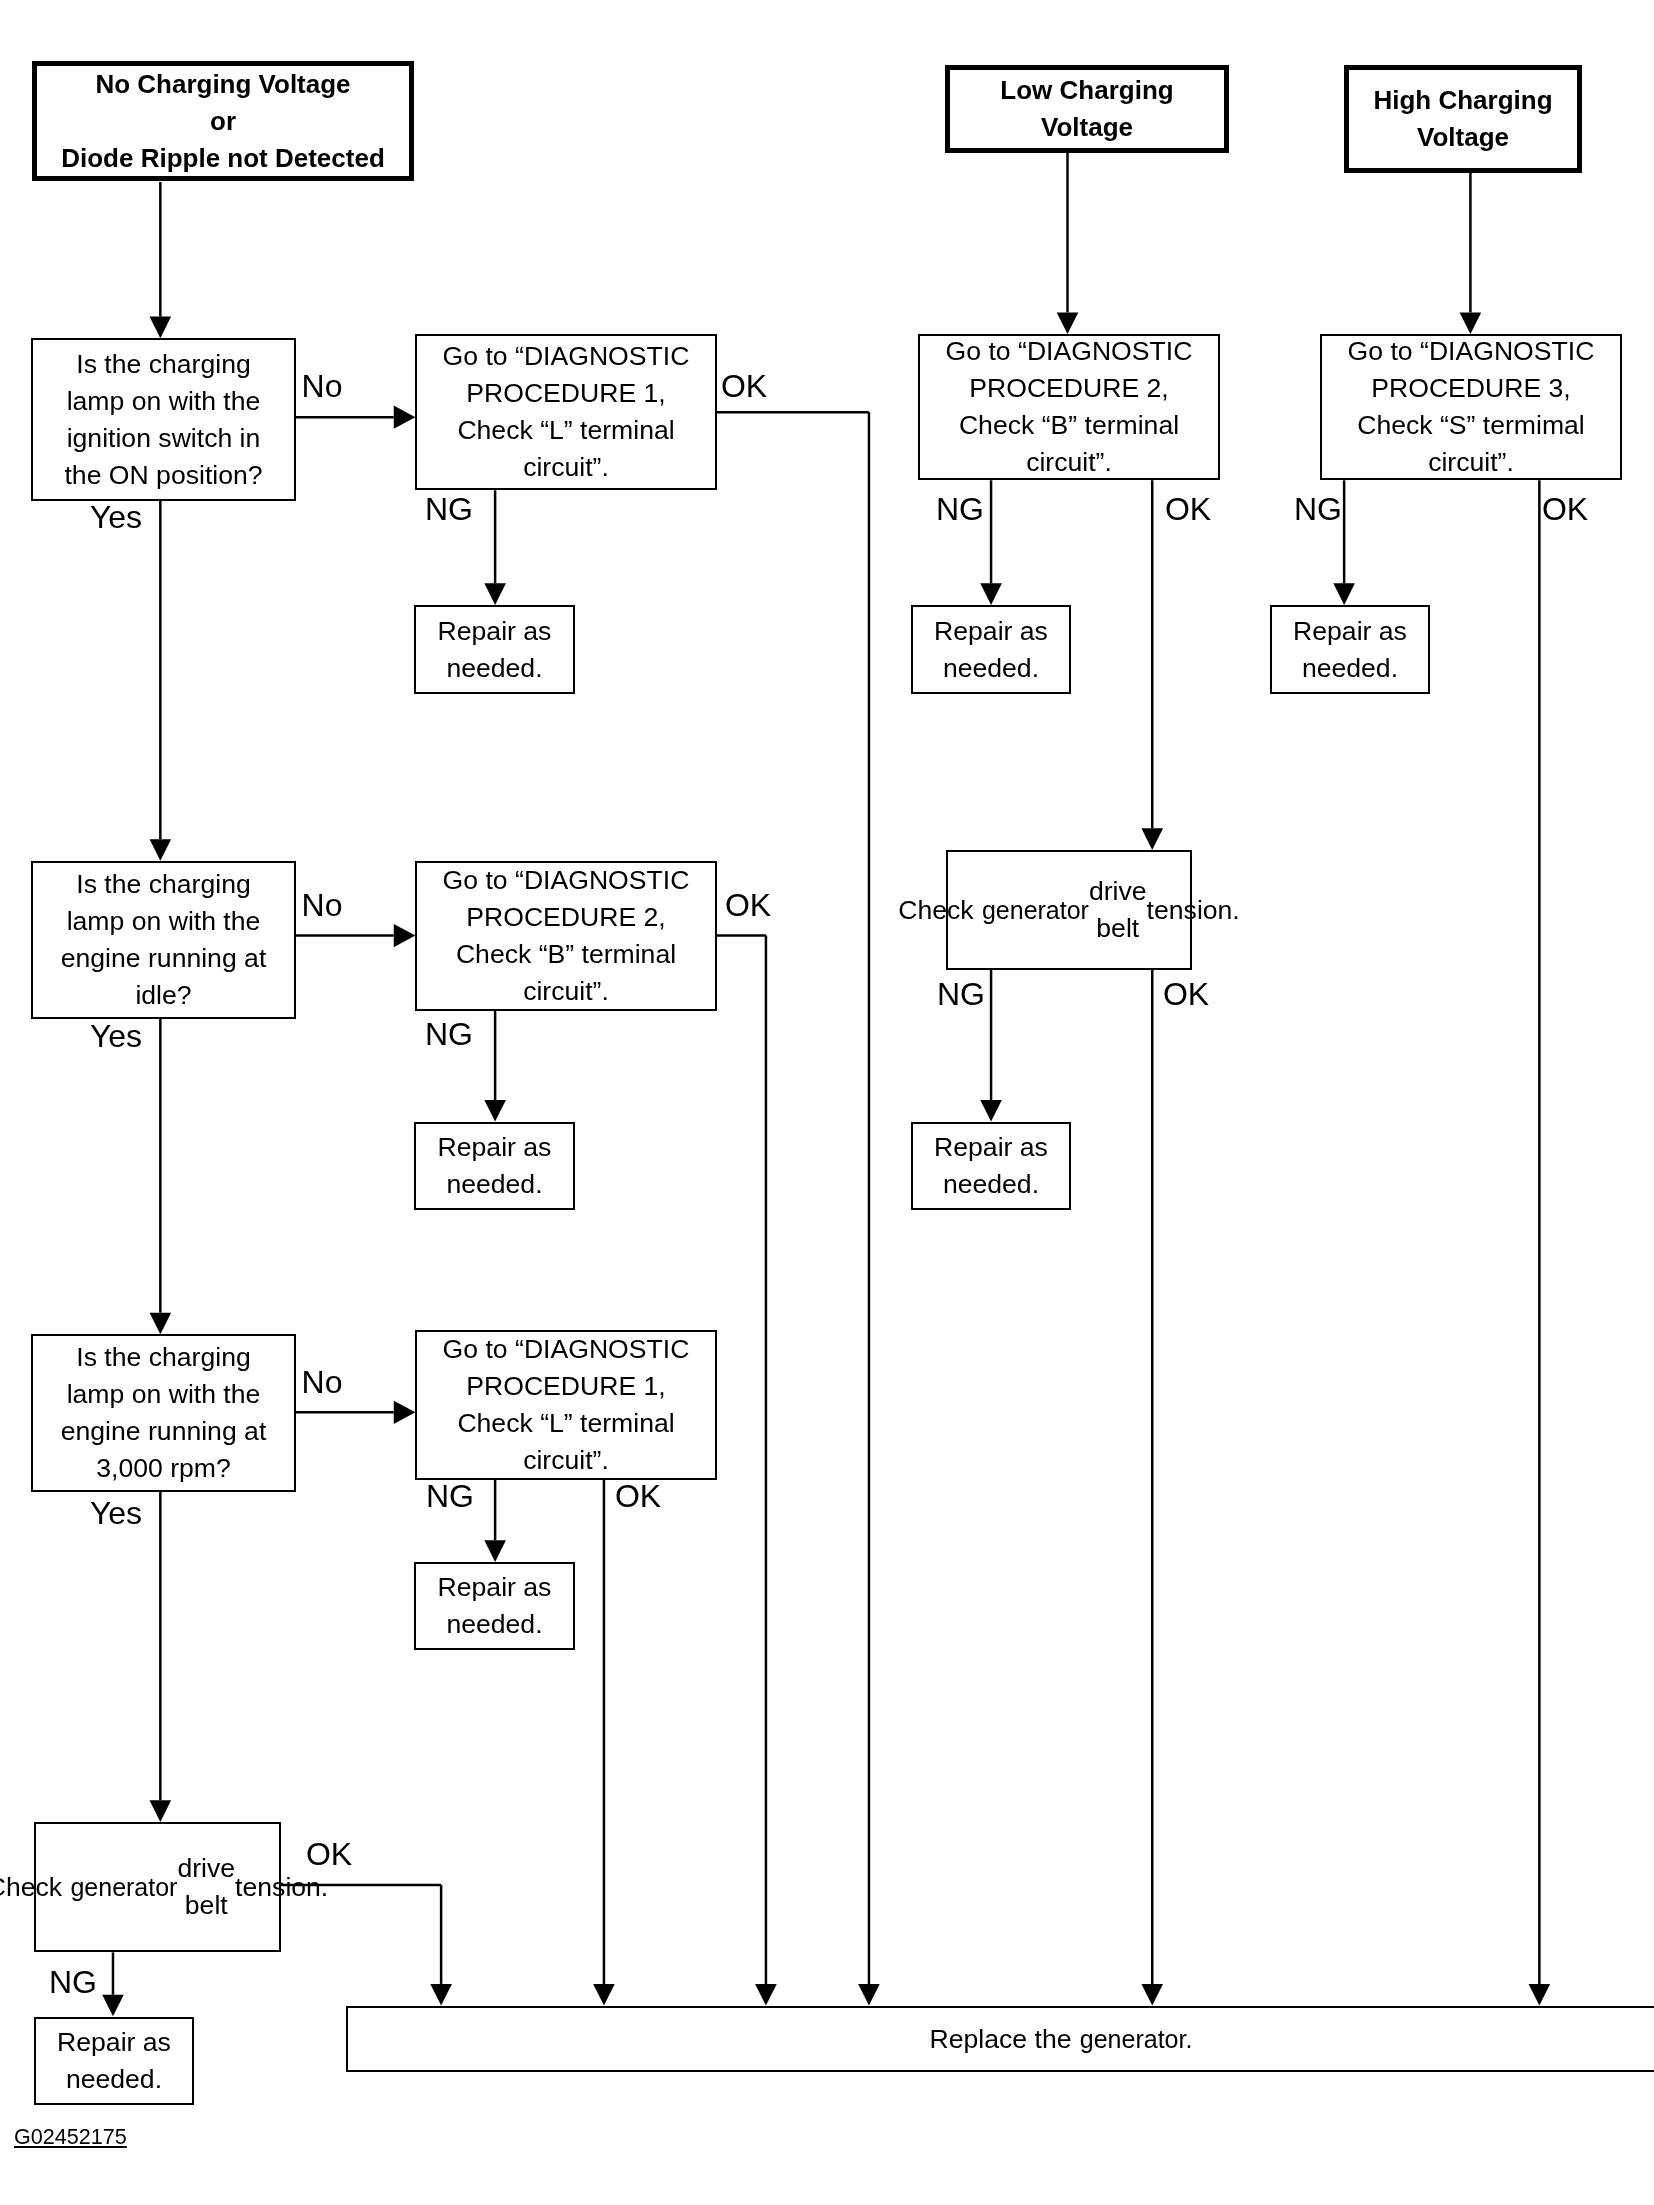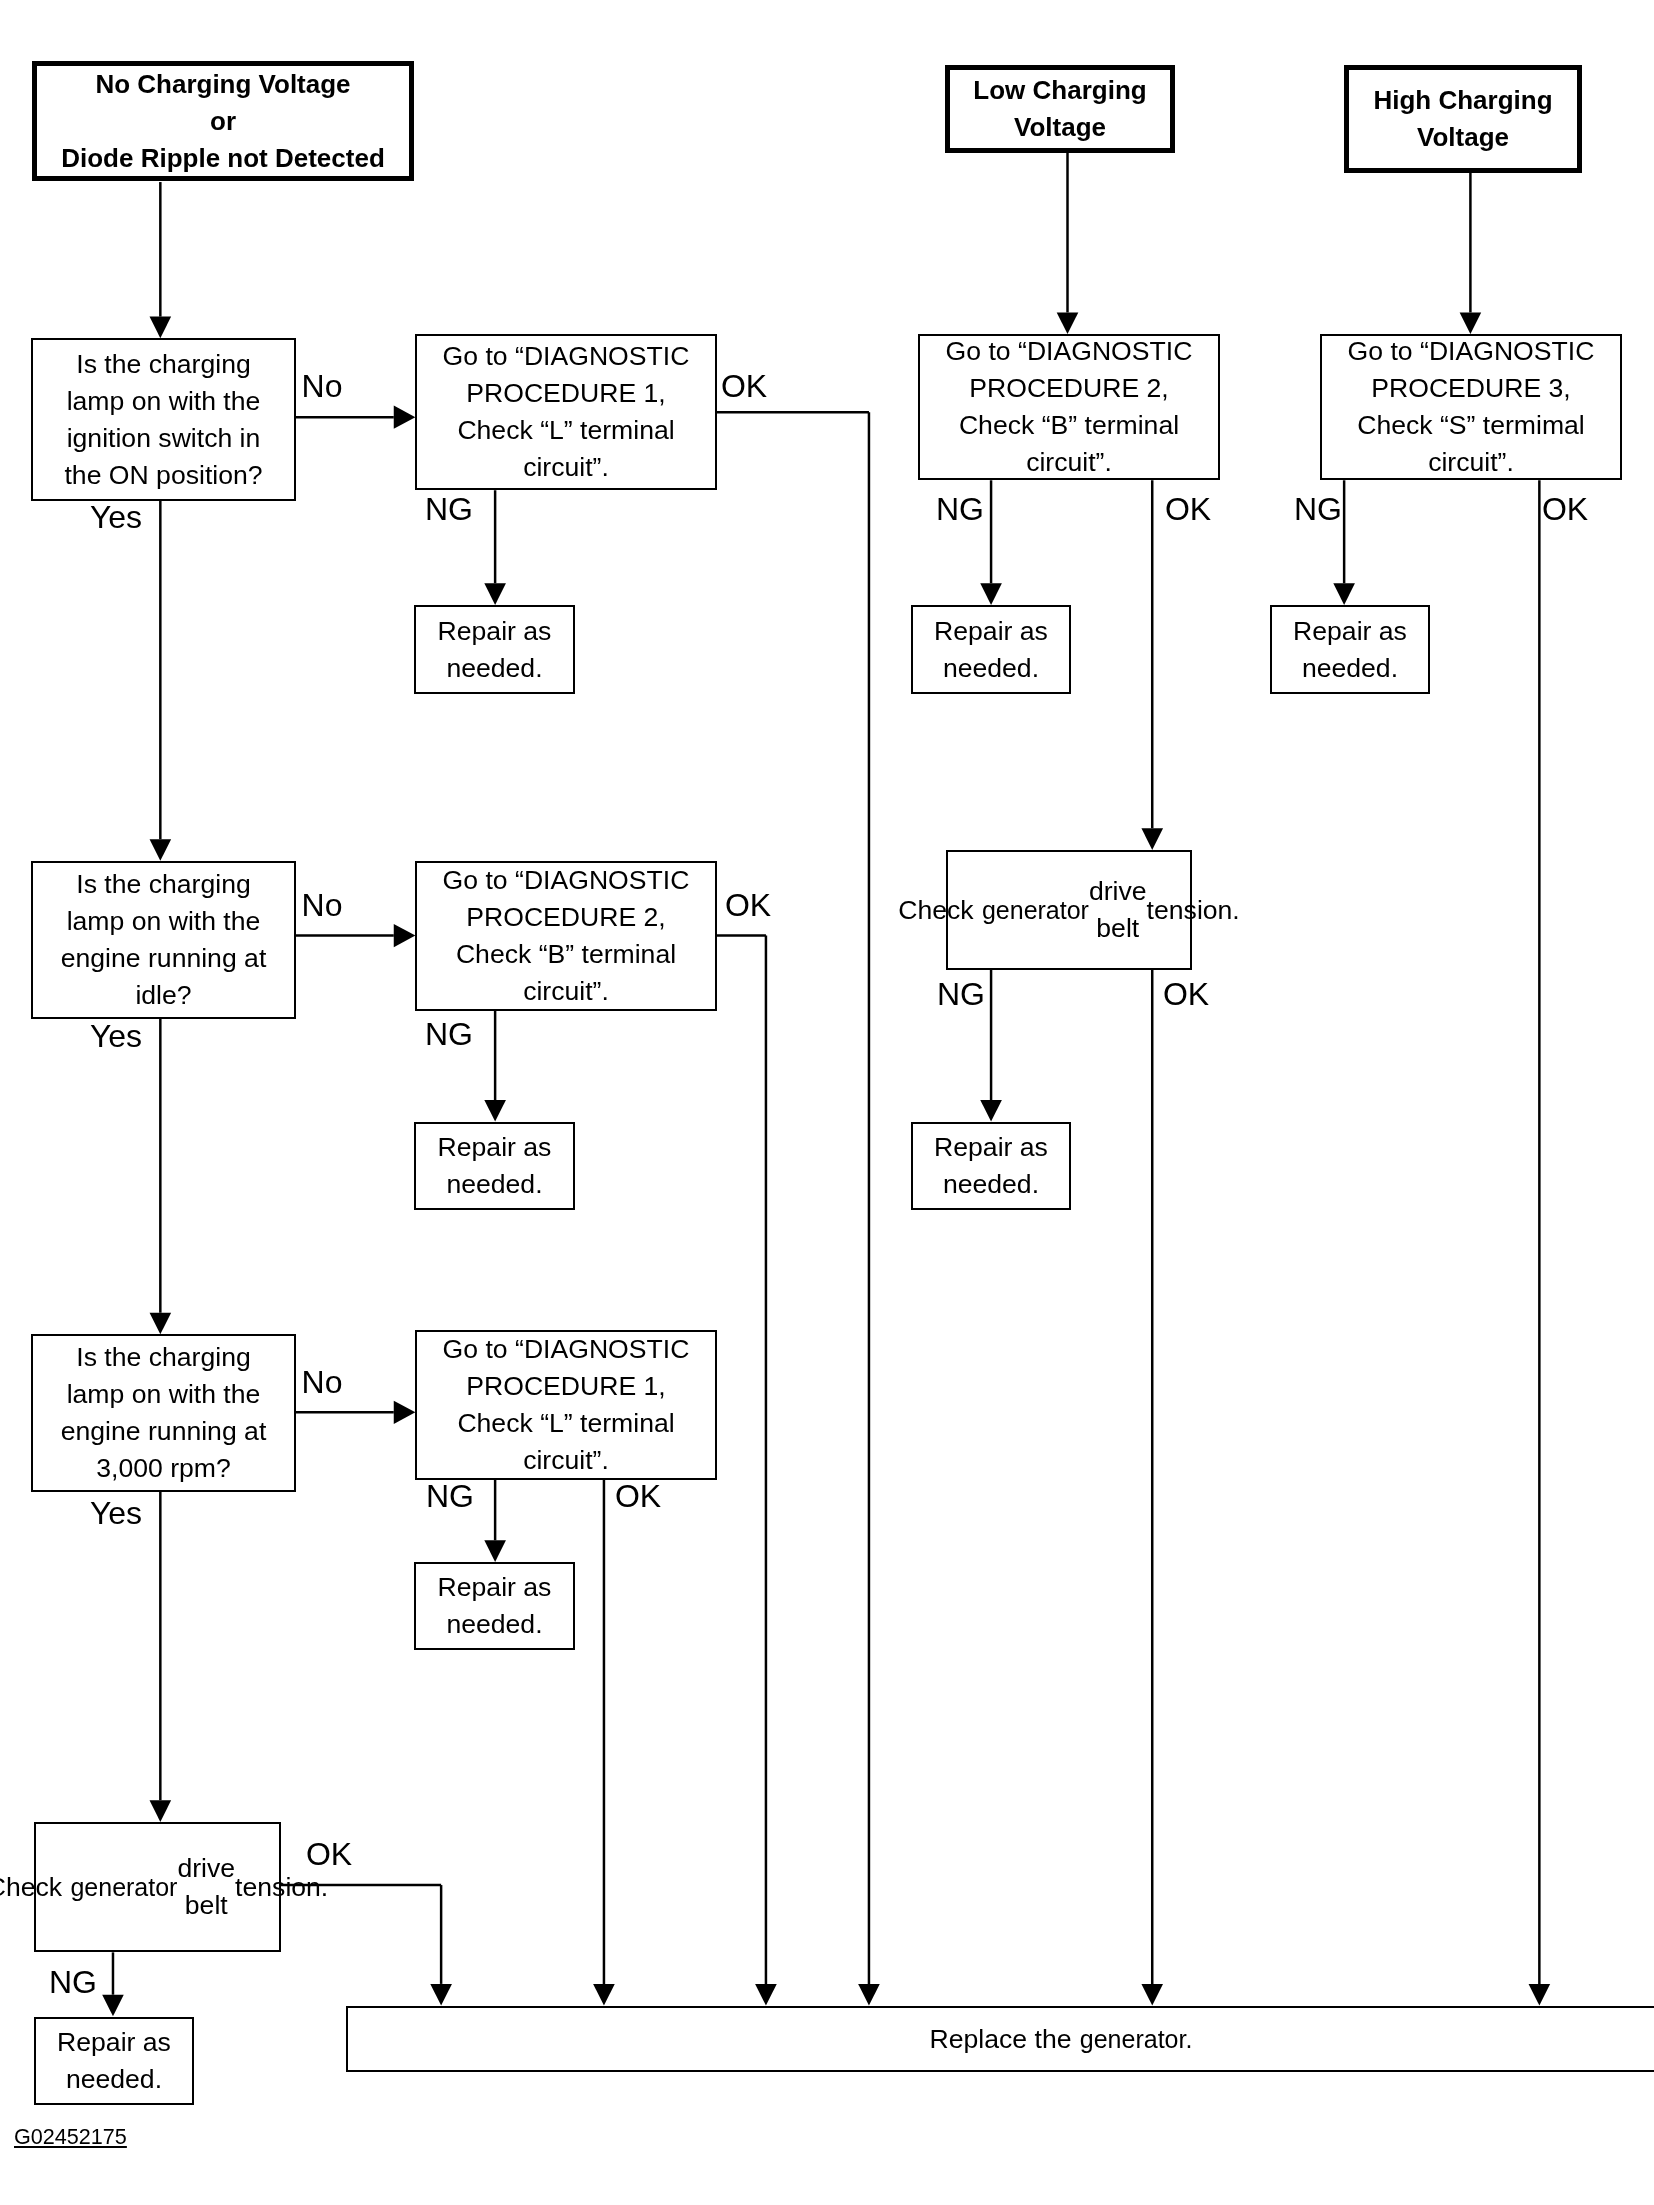--- a/index.html
+++ b/index.html
@@ -91,21 +91,21 @@
       <polygon points="474,1112 474,1140 500,1126"></polygon>
       <polygon points="474,1686 474,1714 500,1700"></polygon>
     </g>
   </svg>
 
   <div class="box hdr" style="left:32px;top:61px;width:382px;height:120px;">
     <span class="txt">No Charging Voltage
 or
 Diode Ripple not Detected</span>
   </div>
-  <div class="box hdr" style="left:945px;top:65px;width:230px;height:88px;">
+  <div class="box hdr" style="left:945px;top:65px;width:284px;height:88px;">
     <span class="txt">Low Charging
 Voltage</span>
   </div>
   <div class="box hdr" style="left:1344px;top:65px;width:238px;height:108px;">
     <span class="txt">High Charging
 Voltage</span>
   </div>
 
   <div class="box" style="left:31px;top:338px;width:265px;height:163px;">
     <span class="txt">Is the charging

